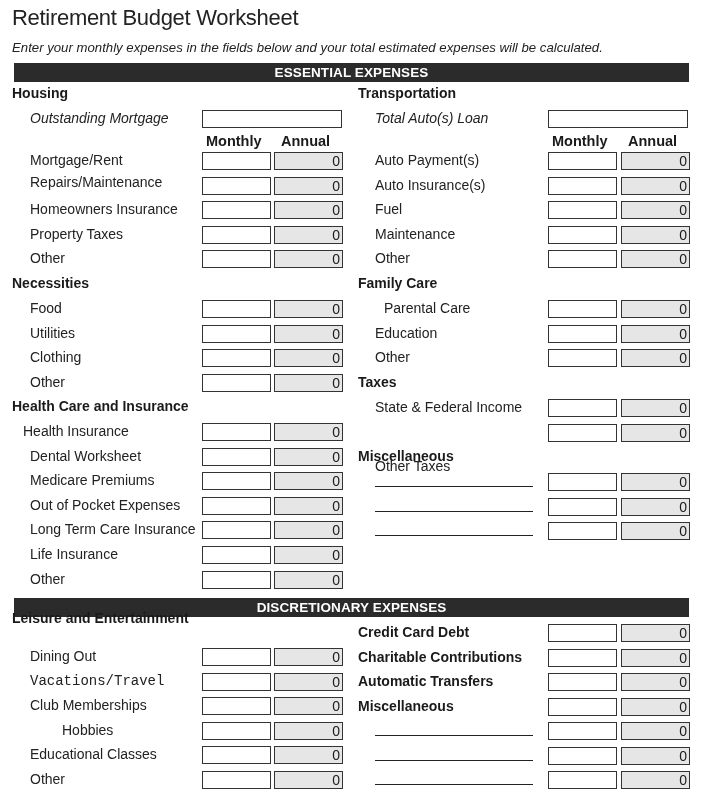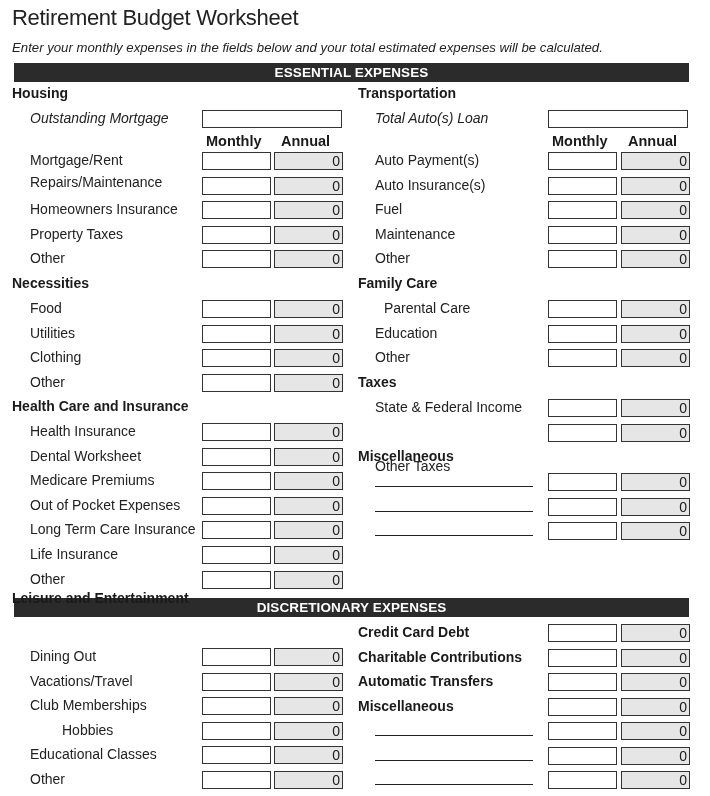--- a/index.html
+++ b/index.html
@@ -73,21 +73,21 @@
       <div class="abs box mbox" style="left:202px;top:349.2px;"></div>
       <div class="abs box abox" style="left:274px;top:349.2px;">0</div>
     </div>
     <div>
       <div class="abs item" style="left:30px;top:373.8px;">Other</div>
       <div class="abs box mbox" style="left:202px;top:373.8px;"></div>
       <div class="abs box abox" style="left:274px;top:373.8px;">0</div>
     </div>
     <div class="abs hdr" style="left:12px;top:398px;">Health Care and Insurance</div>
     <div>
-      <div class="abs item" style="left:30px;top:423px;">Health Insurance</div>
+      <div class="abs item" style="left:23px;top:423px;">Health Insurance</div>
       <div class="abs box mbox" style="left:202px;top:423px;"></div>
       <div class="abs box abox" style="left:274px;top:423px;">0</div>
     </div>
     <div>
       <div class="abs item" style="left:30px;top:447.6px;">Dental Worksheet</div>
       <div class="abs box mbox" style="left:202px;top:447.6px;"></div>
       <div class="abs box abox" style="left:274px;top:447.6px;">0</div>
     </div>
     <div>
       <div class="abs item" style="left:30px;top:472.2px;">Medicare Premiums</div>
@@ -185,28 +185,28 @@
     <div>
       <div class="abs line" style="left:375px;top:535.2px;"></div>
       <div class="abs box mbox" style="left:548px;top:522.2px;"></div>
       <div class="abs box abox" style="left:621px;top:522.2px;">0</div>
     </div>
   </div>
 
 <div class="abs bar" style="top:598px;">DISCRETIONARY EXPENSES</div>
 
 <div id="discretionary">
-    <div class="abs hdr" style="left:12px;top:590px;">Leisure and Entertainment</div>
+    <div class="abs hdr" style="left:12px;top:610px;">Leisure and Entertainment</div>
     <div>
       <div class="abs item" style="left:30px;top:648px;">Dining Out</div>
       <div class="abs box mbox" style="left:202px;top:648px;"></div>
       <div class="abs box abox" style="left:274px;top:648px;">0</div>
     </div>
     <div>
-      <div class="abs item" style="left:30px;top:672.6px;">Vacations/Travel</div>
+      <div class="abs item" style="left:30px;top:672.6px;font-family:Liberation Mono, monospace;">Vacations/Travel</div>
       <div class="abs box mbox" style="left:202px;top:672.6px;"></div>
       <div class="abs box abox" style="left:274px;top:672.6px;">0</div>
     </div>
     <div>
       <div class="abs item" style="left:30px;top:697.2px;">Club Memberships</div>
       <div class="abs box mbox" style="left:202px;top:697.2px;"></div>
       <div class="abs box abox" style="left:274px;top:697.2px;">0</div>
     </div>
     <div>
       <div class="abs item" style="left:30px;top:721.8px;margin-left:32px;">Hobbies</div>

